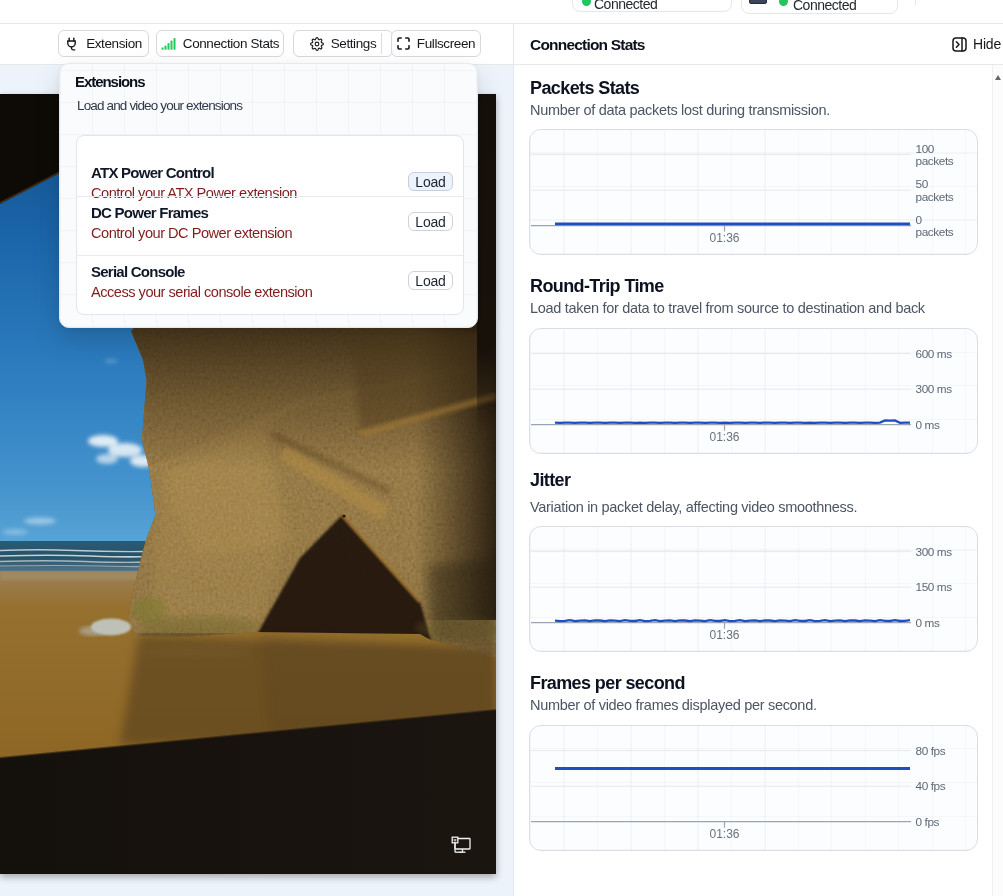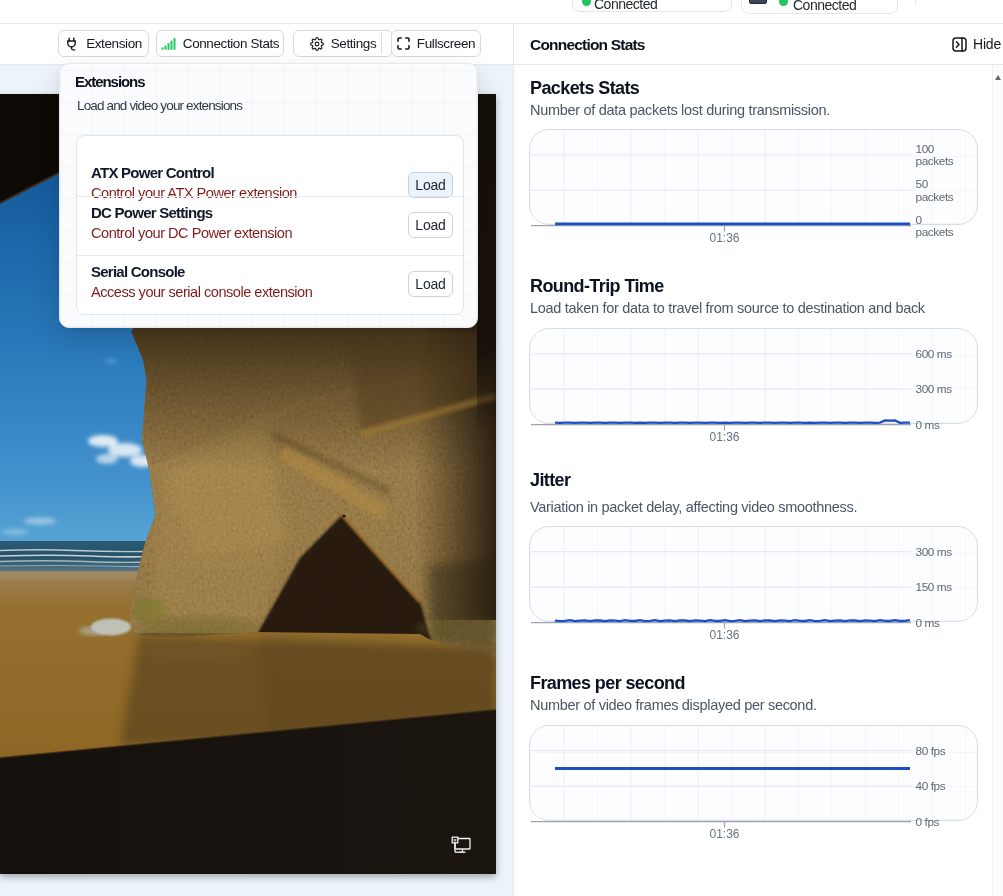--- a/index.html
+++ b/index.html
@@ -47,37 +47,37 @@
 #pop .sub { position:absolute; left:17px; top:34px; font-size:13.5px; color:#2f3947;
   letter-spacing:-0.85px; }
 #extcard { position:absolute; left:16px; top:71px; width:388px; height:180px;
   background:#fff; border:1px solid #e2e5ea; border-radius:8px; }
 .extrow { position:absolute; left:0; width:386px; height:60px; }
 .extrow .nm { position:absolute; left:14px; top:8px; font-size:15px; font-weight:700;
   color:#101828; letter-spacing:-0.75px; }
 .extrow .ds { position:absolute; left:14px; top:29px; font-size:14.6px; color:#7f1d1d;
   letter-spacing:-0.5px; }
 .extdiv { position:absolute; left:0; width:386px; height:1px; background:#e8eaee; }
-.loadbtn { position:absolute; left:331px; width:45px; height:26px; background:#fff;
+.loadbtn { position:absolute; left:331px; width:45px; height:19px; background:#fff;
   border:1px solid #ccd3dc; border-radius:6px; font-size:14px; color:#1d2430;
   display:flex; align-items:center; justify-content:center; letter-spacing:-0.2px; }
 .loadbtn.hl { background:#edf3fc; border-color:#c3cfdf; }
 
 
 #sidebar { left:513px; top:23px; width:1px; height:873px; background:#e6e8ec; }
 #cstitle { left:530px; top:36px; font-size:15.5px; font-weight:700; color:#0c101b;
   letter-spacing:-0.8px; }
 #hide { left:935px; top:36px; display:flex; align-items:center; gap:6px;
   font-size:14px; color:#16181d; letter-spacing:-0.2px;padding-left:17px; }
 .sectitle { position:absolute; left:530px; font-size:18px; font-weight:700;
   color:#0d1220; letter-spacing:-0.6px; }
 .secsub { position:absolute; left:530px; font-size:14.5px; color:#4c5564;
   letter-spacing:-0.3px; }
-.chartbox { position:absolute; left:529px; width:449px; height:96px;
-  background:#fcfdfe; border:1px solid #d9dee5; border-radius:20px;
+.chartbox { position:absolute; left:529px; width:449px; height:126px;
+  background:#fcfdfe; border:1px solid #d9dee5; border-radius:12px;
   background-image:
     repeating-linear-gradient(0deg, rgba(70,90,130,0.045) 0 1px, transparent 1px 33.5px),
     repeating-linear-gradient(90deg, rgba(70,90,130,0.045) 0 1px, transparent 1px 33.5px);
 }
 .chartbox svg { position:absolute; left:0; top:0; }
 
 
 #sbtrack { left:992px; top:65px; width:11px; height:831px; background:#fcfcfd;
   border-left:1px solid #f0f0f2; }
 #sbarrow { left:995px; top:75px; width:0; height:0; border-left:3.5px solid transparent;
@@ -292,21 +292,21 @@
   <h2>Extensions</h2>
   <div class="sub">Load and video your extensions</div>
   <div id="extcard">
     <div class="extrow" style="top:0;margin-top:20px;">
       <div class="nm">ATX Power Control</div>
       <div class="ds">Control your ATX Power extension</div>
       <div class="loadbtn hl" style="top:16px;">Load</div>
     </div>
     <div class="extdiv" style="top:60px;"></div>
     <div class="extrow" style="top:60px;">
-      <div class="nm">DC Power Settings</div>
+      <div class="nm">DC Power Frames</div>
       <div class="ds">Control your DC Power extension</div>
       <div class="loadbtn" style="top:16px;">Load</div>
     </div>
     <div class="extdiv" style="top:119px;"></div>
     <div class="extrow" style="top:119px;">
       <div class="nm">Serial Console</div>
       <div class="ds">Access your serial console extension</div>
       <div class="loadbtn" style="top:16px;">Load</div>
     </div>
   </div>

